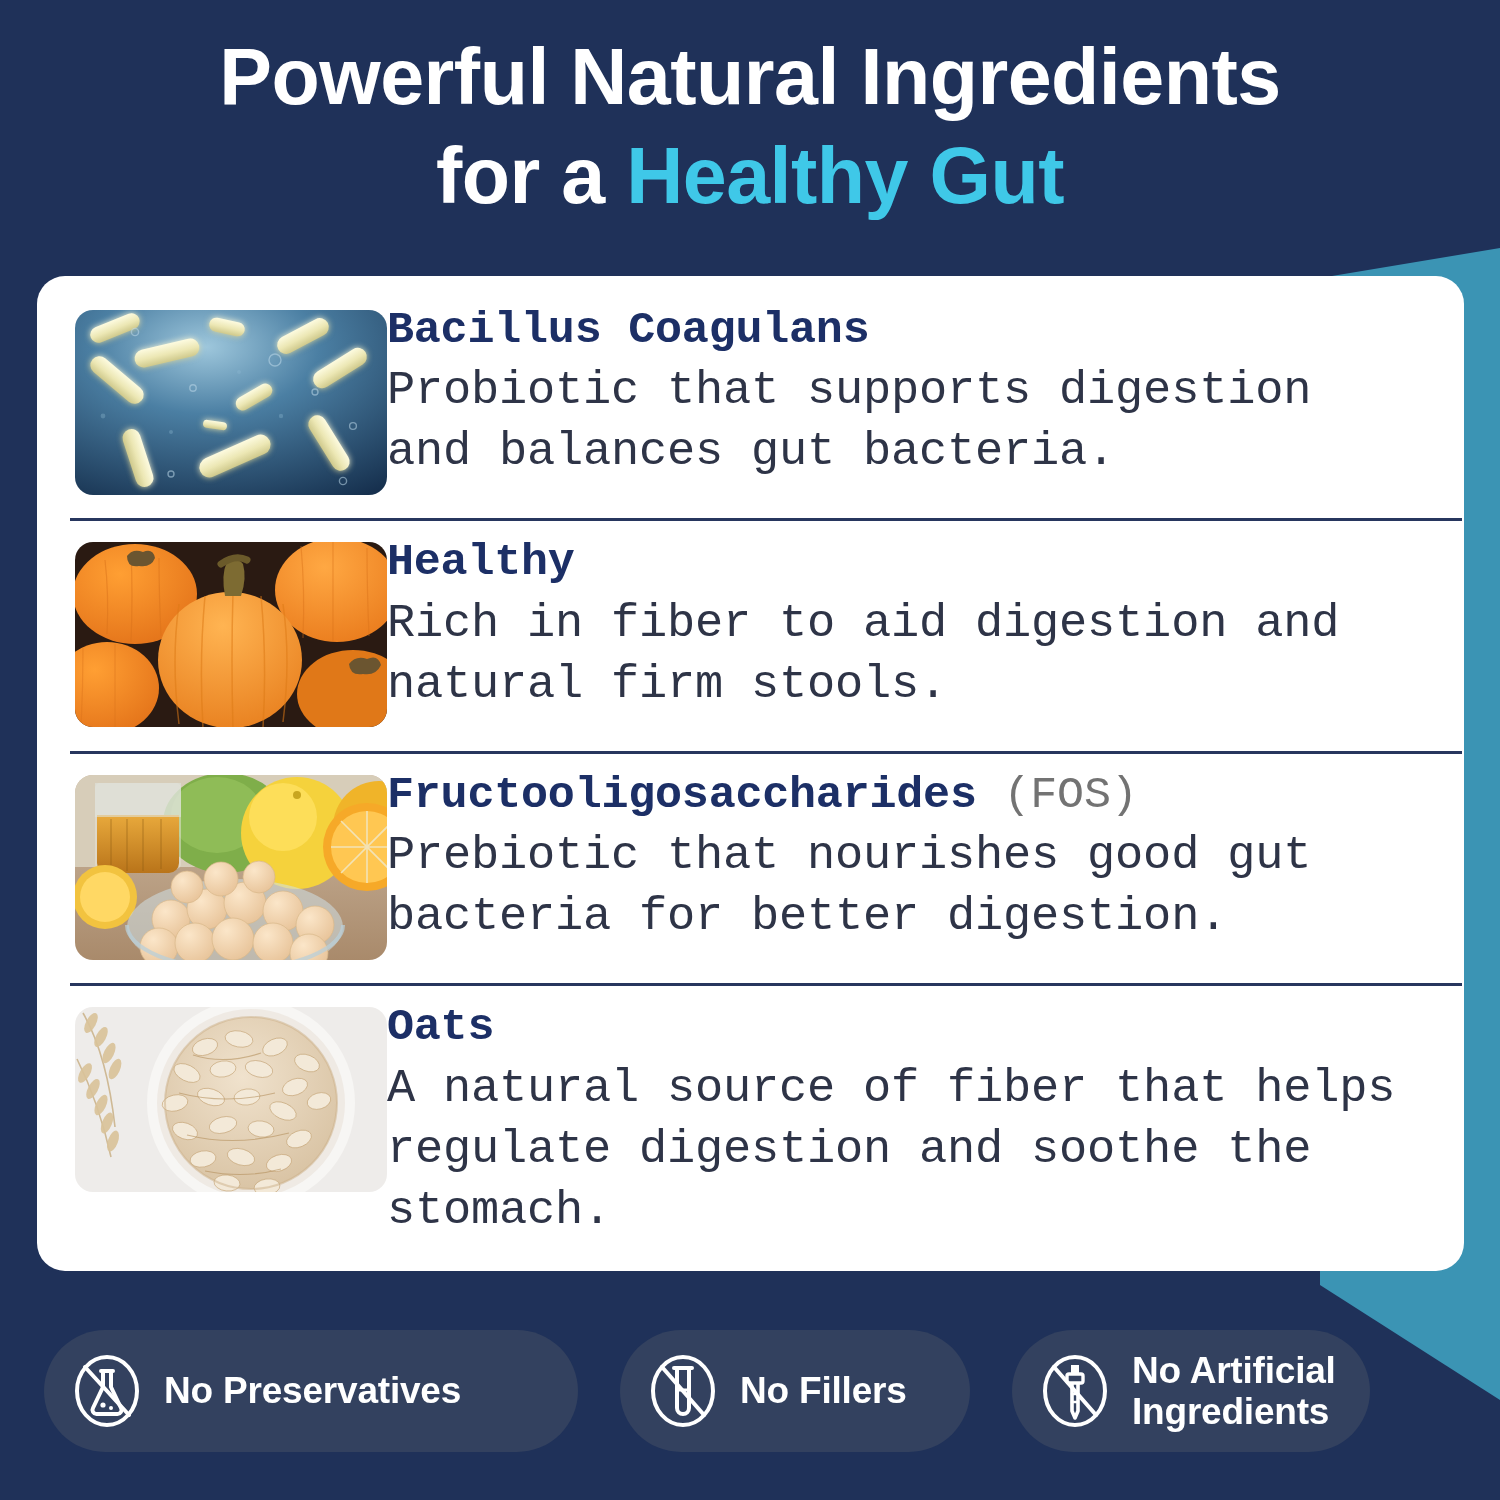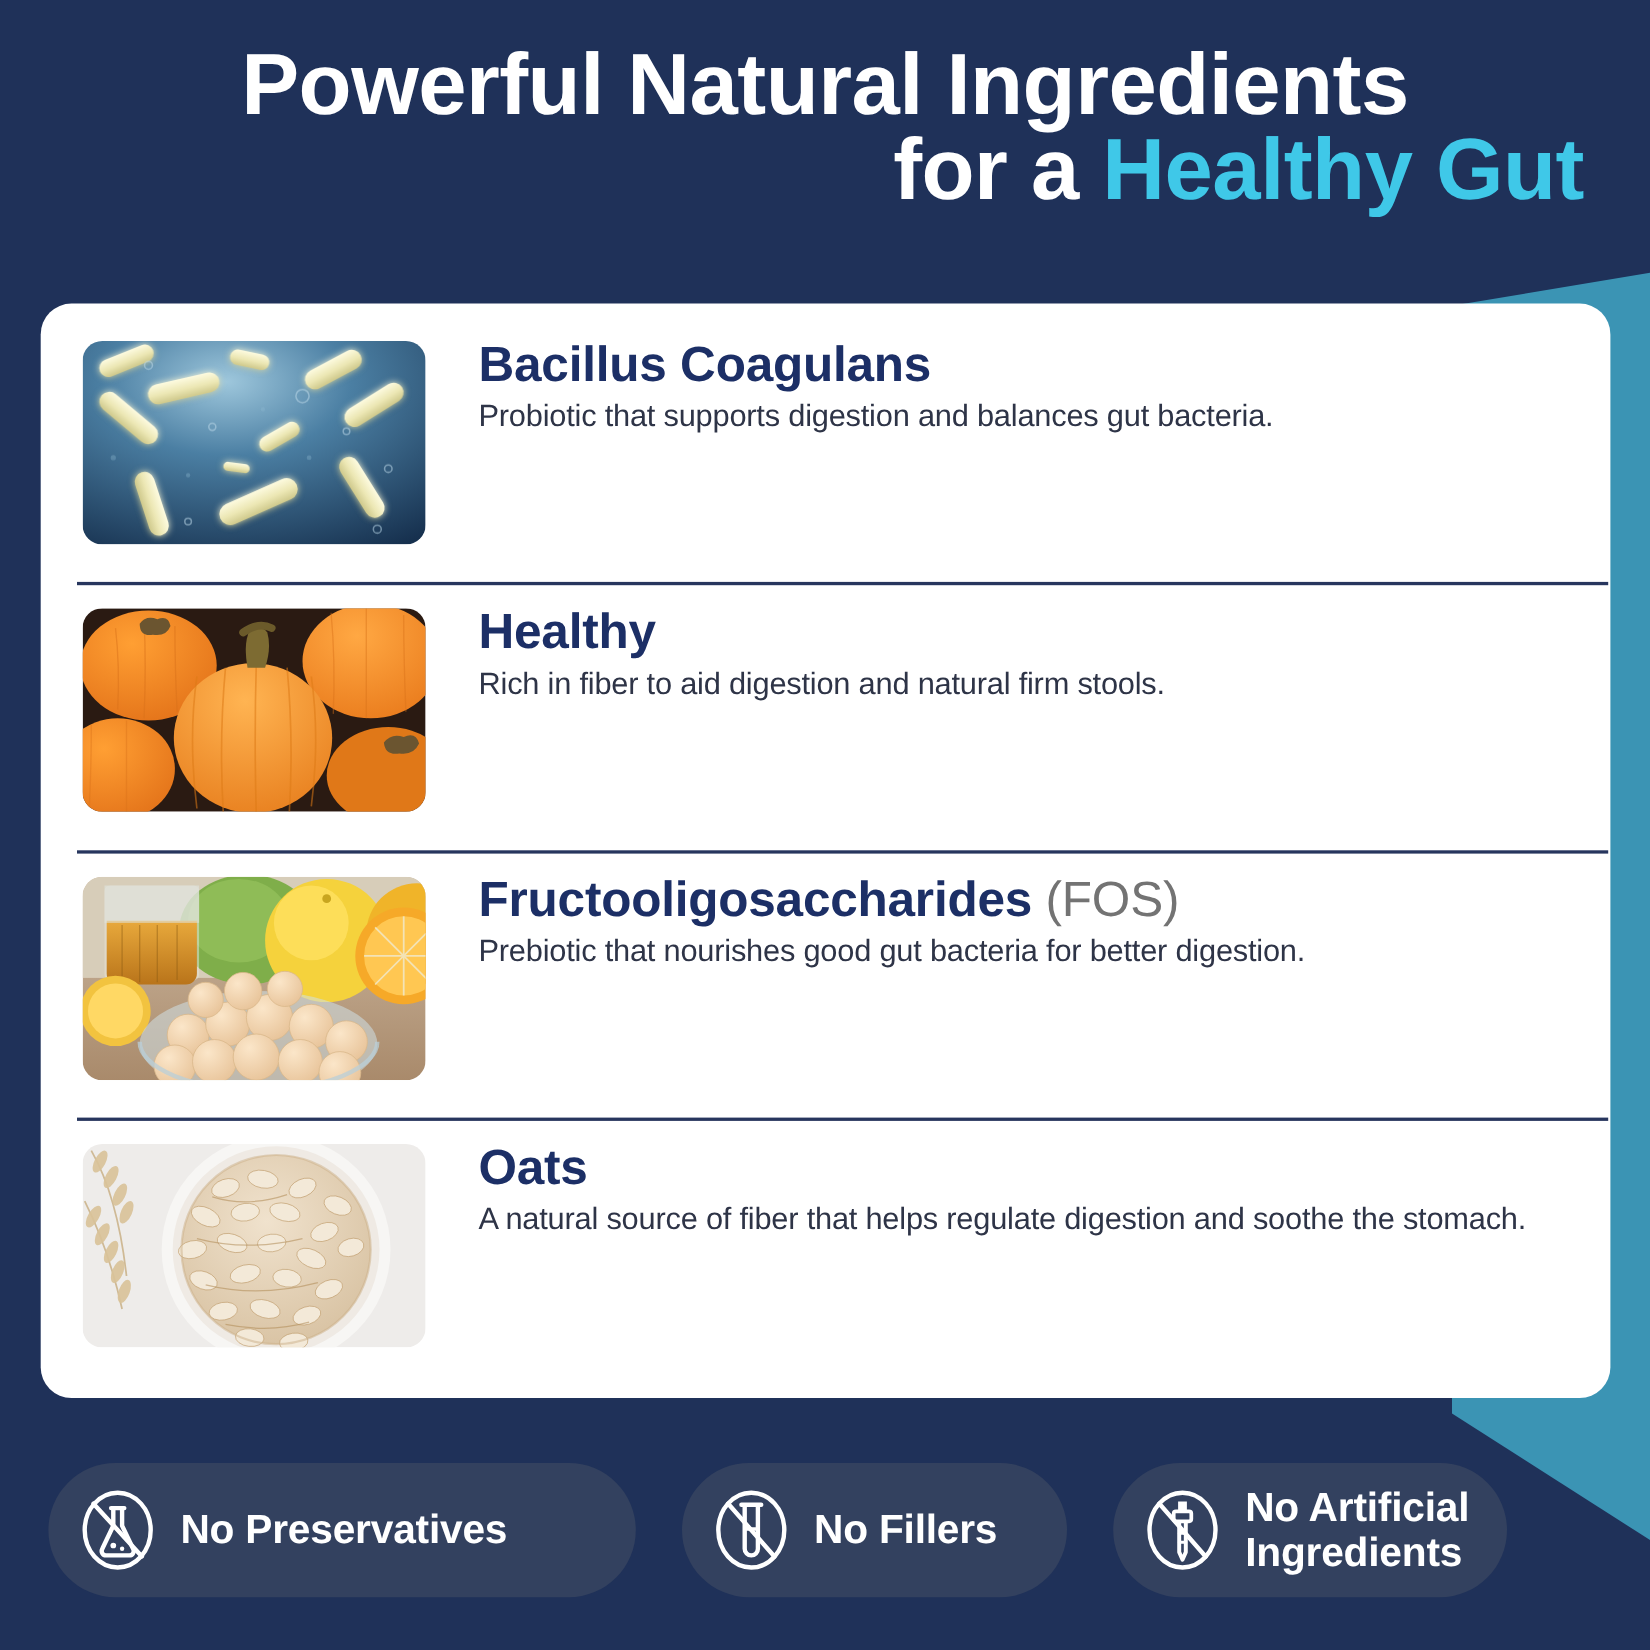--- a/index.html
+++ b/index.html
@@ -34,21 +34,21 @@
     padding:0 60px;
   }
   .title-line {
     color:#ffffff;
     font-weight:bold;
     font-size:79px;
     line-height:0.98;
     letter-spacing:-0.5px;
     white-space:nowrap;
   }
-  .title-line2 { margin-top:0;text-align:right; }
+  .title-line2 { margin-top:22px; }
   .accent { color:#3fc8e8; }
 
   
   .card {
     position:absolute;
     left:37px; top:276px;
     width:1427px; height:995px;
     background:#ffffff;
     border-radius:28px;
     padding:0 0 0 0;
@@ -84,38 +84,38 @@
     border-radius:18px;
     overflow:hidden;
     position:relative;
     margin-top:6px;
   }
   .thumb svg { display:block; width:100%; height:100%; }
 
   
   .text-col {
     flex:1 1 auto;
-    padding-left:48px;
     padding-top:2px;
+    font-family:Liberation Mono, monospace;
   }
   .ing-title {
     color:#1c2f66;
     font-weight:bold;
     font-size:45px;
     line-height:1.12;
     margin-bottom:4px;
     letter-spacing:-0.2px;
   }
   .ing-title .suffix {
     font-weight:normal;
     color:#737373;
   }
   .ing-desc {
     color:#2e3447;
-    font-size:28px;
+    font-size:47px;
     line-height:1.30;
     letter-spacing:-0.2px;
     max-width:1010px;
   }
 
   
   .badges {
     position:absolute;
     left:44px; top:1330px;
     width:1412px; height:122px;

